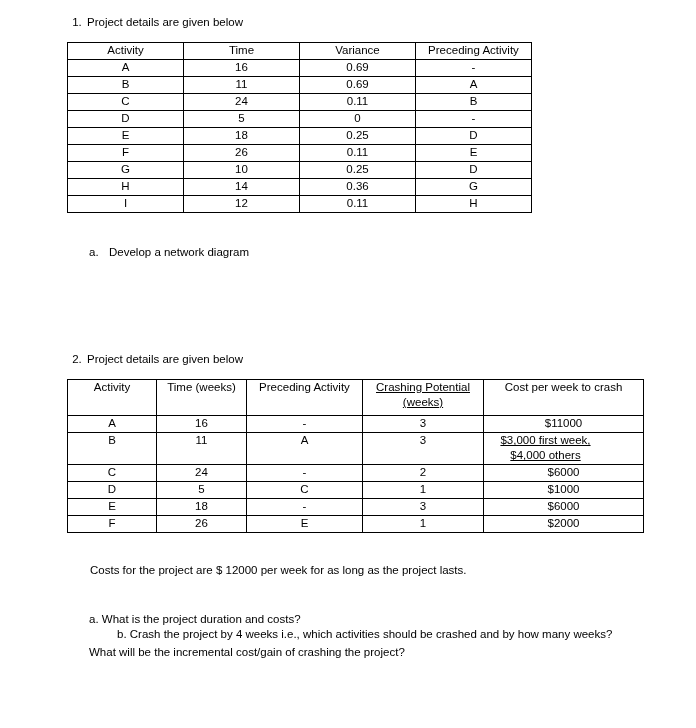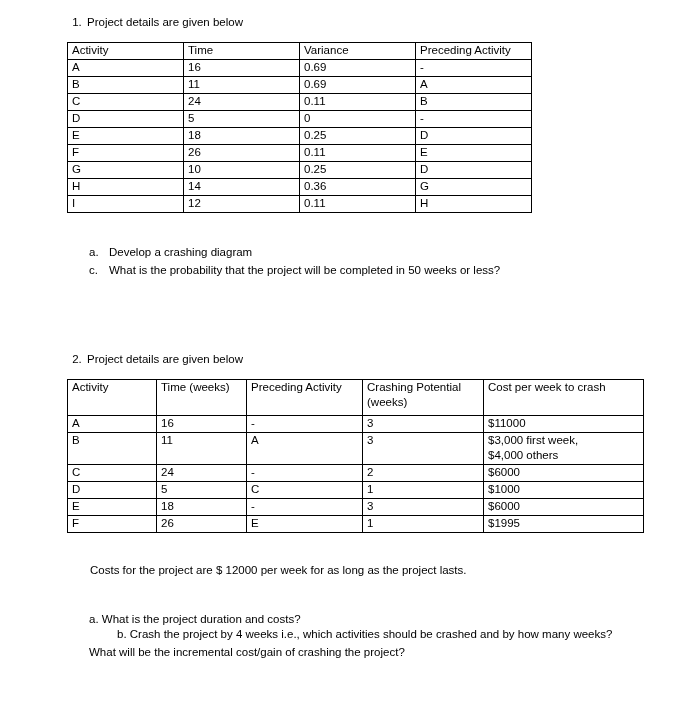--- a/index.html
+++ b/index.html
@@ -1,22 +1,22 @@
 <!DOCTYPE html>
 <html><head>
 <meta charset="utf-8">
 <style>
   html, body { margin:0; padding:0; background:#ffffff; }
   body { width:696px; height:728px; position:relative; font-family:"Liberation Sans", sans-serif; font-size:11.5px; color:#000; overflow:hidden; }
   .abs { position:absolute;text-align:center; }
   .heading { white-space:nowrap; }
   .heading .num { display:inline-block; width:20px; }
-  table { border-collapse:collapse; position:absolute; table-layout:fixed; }
+  table { border-collapse:collapse; position:absolute; table-layout:fixed;text-align:center; }
   td { border:1px solid #000; padding:0 4px; vertical-align:top; line-height:15px; height:16px; white-space:nowrap; overflow:hidden; }
-  td.wrap { white-space:normal; }
+  td.wrap { white-space:normal;text-decoration:underline; }
   .qlist { position:absolute; left:89px; line-height:17.5px; }
   .qlist .row { white-space:nowrap; }
   .qlist .lbl { display:inline-block; width:20px; }
   .p { position:absolute; white-space:nowrap; }
 </style>
 </head>
 <body>
 
 <div class="abs heading" style="left:67px; top:16px;">
   <span class="num">1.</span><span>Project details are given below</span>
@@ -87,22 +87,21 @@
   <tr>
     <td>I</td>
     <td>12</td>
     <td>0.11</td>
     <td>H</td>
   </tr>
 </tbody>
   </table>
 
 <div class="qlist" style="top:244px;">
-  <div class="row"><span class="lbl">a.</span><span>Develop a crashing diagram</span></div>
-  <div class="row"><span class="lbl">c.</span><span>What is the probability that the project will be completed in 50 weeks or less?</span></div>
+  <div class="row"><span class="lbl">a.</span><span>Develop a network diagram</span></div>
 </div>
 
 <div class="abs heading" style="left:67px; top:353px;">
   <span class="num">2.</span><span>Project details are given below</span>
 </div>
 
 <table style="left:67px; top:379px; width:576px;">
   <colgroup>
       <col style="width:89px">
       <col style="width:90px">
@@ -151,21 +150,21 @@
     <td>18</td>
     <td>-</td>
     <td>3</td>
     <td>$6000</td>
   </tr>
   <tr>
     <td>F</td>
     <td>26</td>
     <td>E</td>
     <td>1</td>
-    <td>$1995</td>
+    <td>$2000</td>
   </tr>
 </tbody>
   </table>
 
 <div class="p" style="left:90px; top:564px;">Costs for the project are $ 12000 per week for as long as the project lasts.</div>
 <div class="p" style="left:89px; top:600px;margin-top:13px;">a. What is the project duration and costs?</div>
 <div class="p" style="left:89px; top:628px;padding-left:28px;">b. Crash the project by 4 weeks i.e., which activities should be crashed and by how many weeks?</div>
 <div class="p" style="left:89px; top:646px;">What will be the incremental cost/gain of crashing the project?</div>
 
 </body></html>

